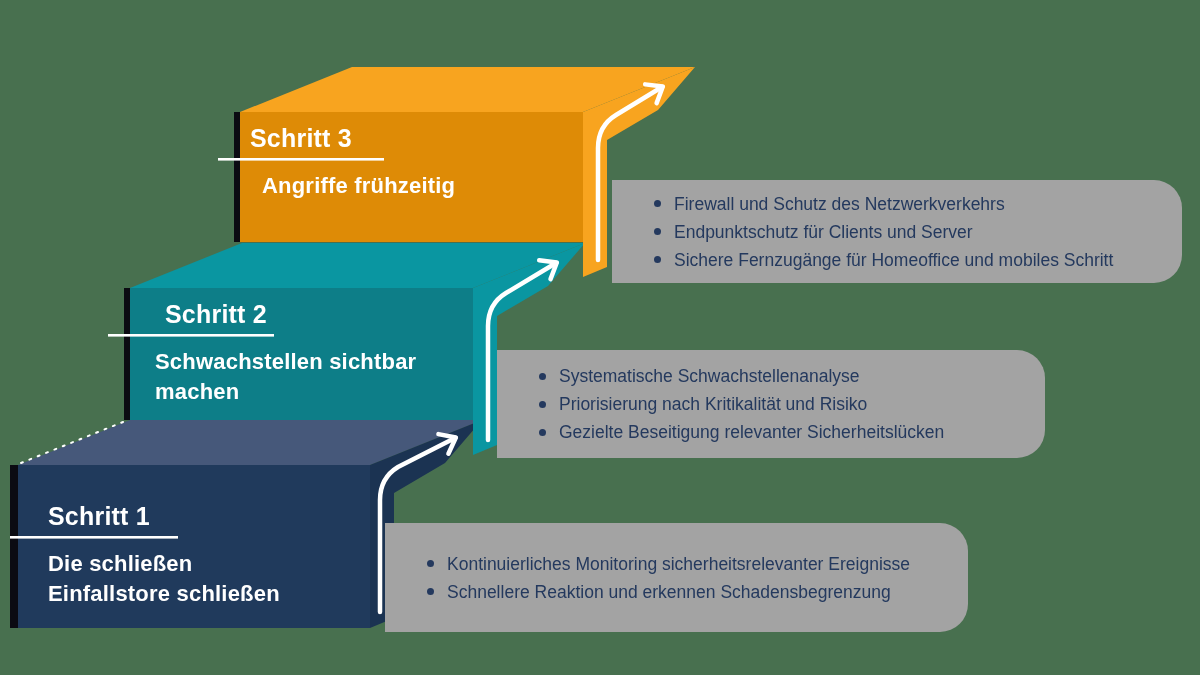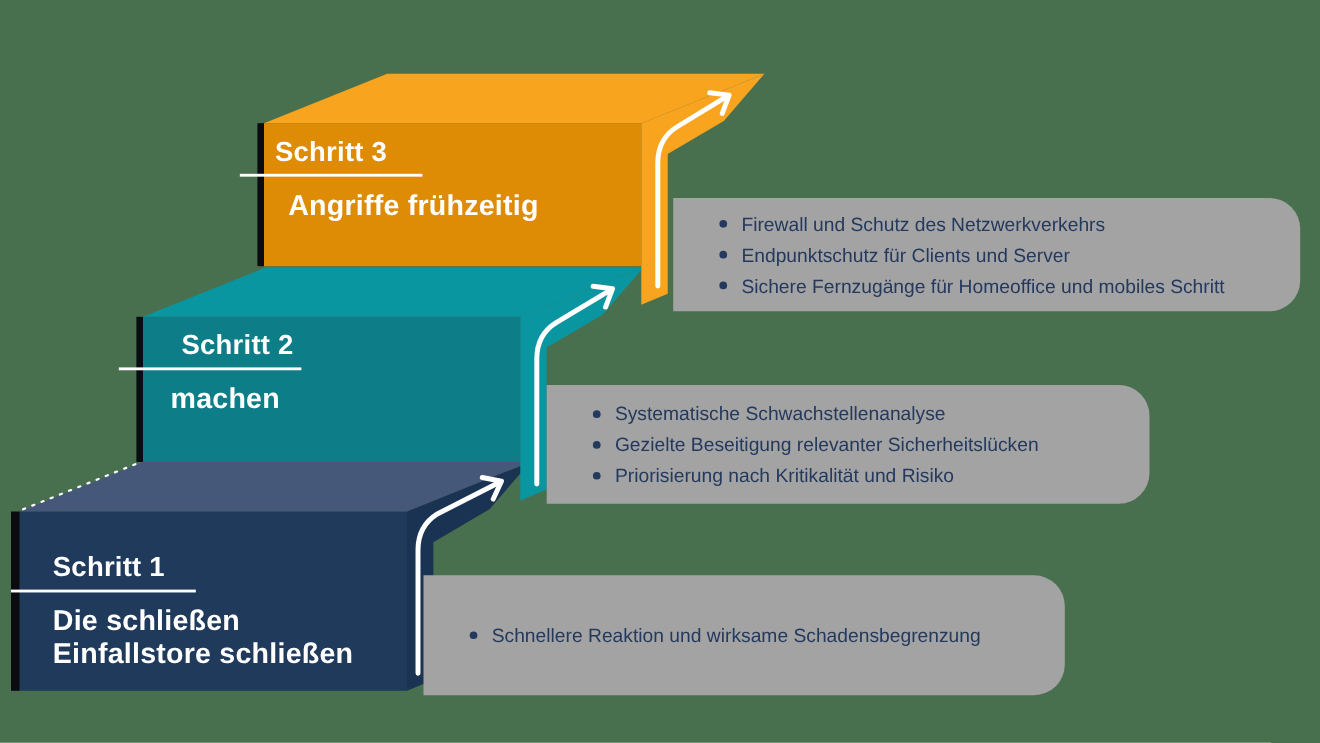--- a/index.html
+++ b/index.html
@@ -15,21 +15,21 @@
     position:absolute;
     color:#FFFFFF;
     font-size:25px;
     font-weight:bold;
     letter-spacing:.2px;
     white-space:nowrap;
   }
   .step-title{
     position:absolute;
     color:#FFFFFF;
-    font-size:26px;
+    font-size:22px;
     font-weight:bold;
     line-height:30px;
     letter-spacing:.2px;
     white-space:nowrap;
   }
   .card{
     position:absolute;
     background:#a3a3a3;
     border-radius:0 28px 28px 0;
     display:flex;
@@ -100,39 +100,41 @@
   </svg>
 
   <div class="step-label" style="left:48px;top:502px">Schritt 1</div>
   <div class="step-title" style="left:48px;top:549px">
     <div>Die schließen</div>
     <div>Einfallstore schließen</div>
   </div>
 
   <div class="step-label" style="left:165px;top:300px">Schritt 2</div>
   <div class="step-title" style="left:155px;top:347px">
+    <div>Schwachstellen sichtbar</div>
     <div>machen</div>
   </div>
 
   <div class="step-label" style="left:250px;top:124px">Schritt 3</div>
   <div class="step-title" style="left:262px;top:171px">
     <div>Angriffe frühzeitig</div>
   </div>
 
   <div class="card" style="left:385px;top:483px;width:583px;height:109px">
     <ul>
-        <li>Schnellere Reaktion und wirksame Schadensbegrenzung</li>
+        <li>Kontinuierliches Monitoring sicherheitsrelevanter Ereignisse</li>
+        <li>Schnellere Reaktion und erkennen Schadensbegrenzung</li>
       </ul>
   </div>
 
   <div class="card" style="left:497px;top:310px;width:548px;height:108px">
     <ul>
         <li>Systematische Schwachstellenanalyse</li>
+        <li>Priorisierung nach Kritikalität und Risiko</li>
         <li>Gezielte Beseitigung relevanter Sicherheitslücken</li>
-        <li>Priorisierung nach Kritikalität und Risiko</li>
       </ul>
   </div>
 
   <div class="card" style="left:612px;top:140px;width:570px;height:103px">
     <ul>
         <li>Firewall und Schutz des Netzwerkverkehrs</li>
         <li>Endpunktschutz für Clients und Server</li>
         <li>Sichere Fernzugänge für Homeoffice und mobiles Schritt</li>
       </ul>
   </div>

